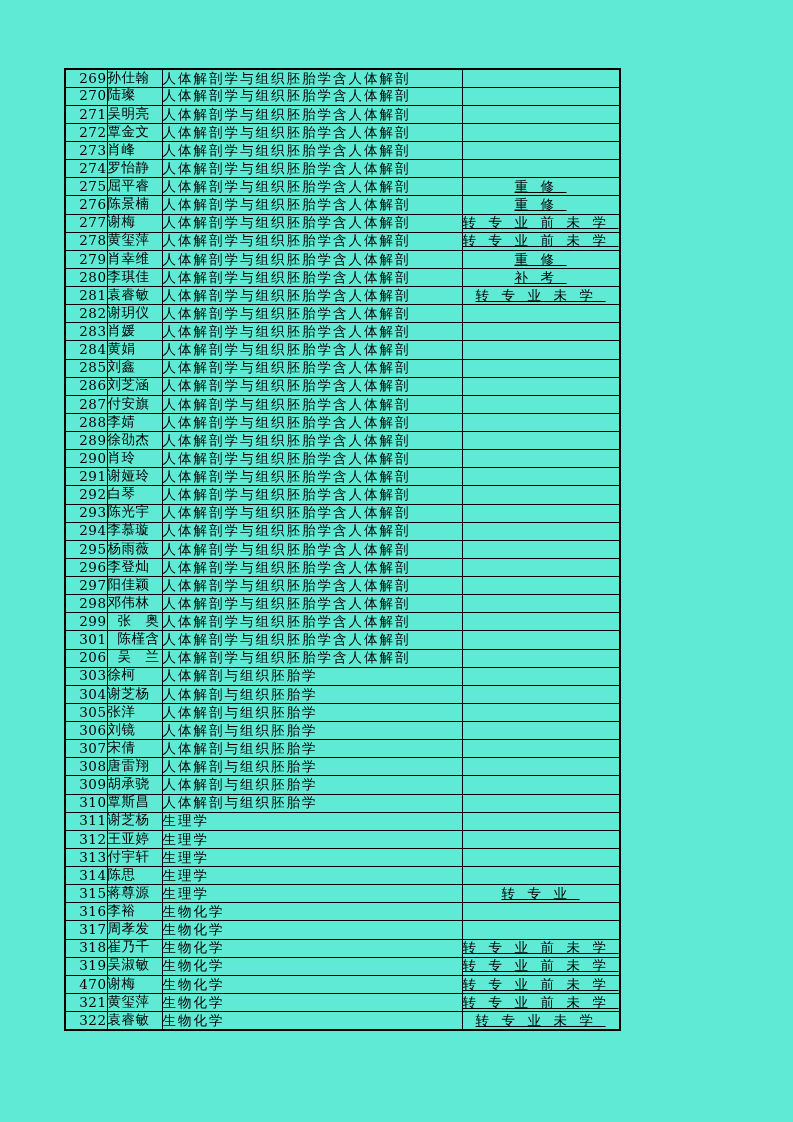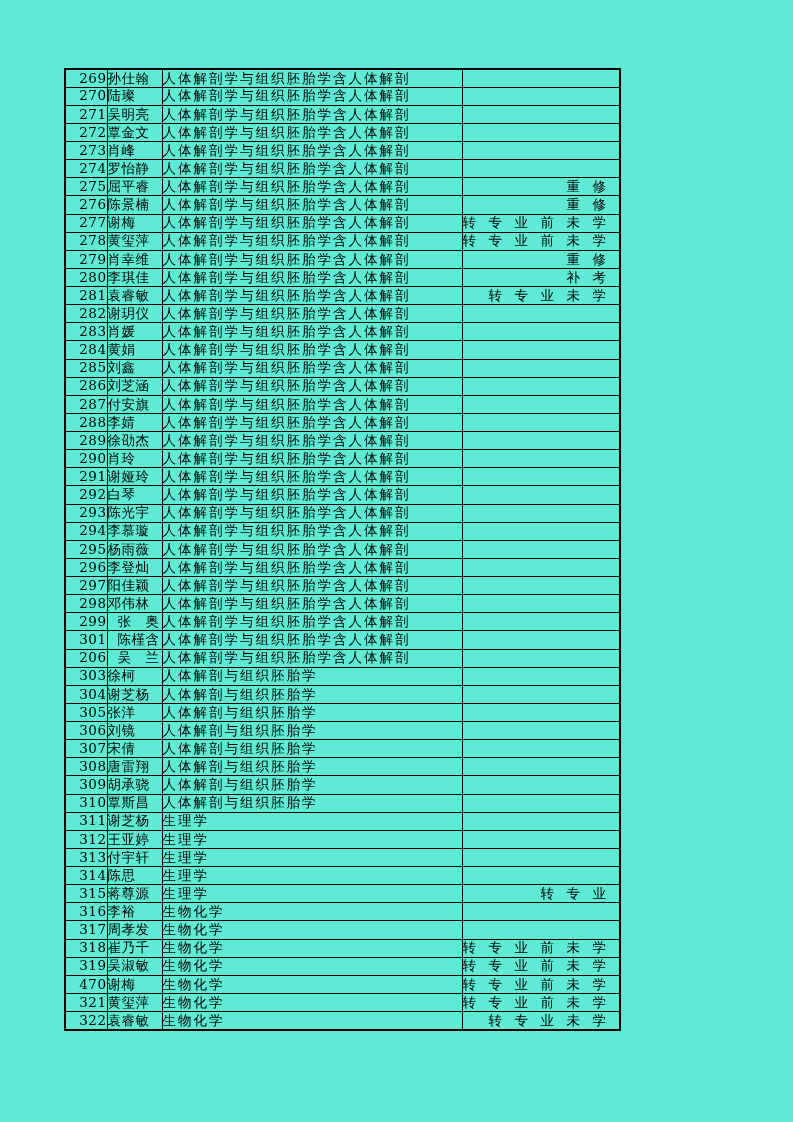--- a/index.html
+++ b/index.html
@@ -41,36 +41,38 @@
   td.td-no {
     text-align: right;
     padding-right: 6px;
     font-size: 12.5px;
     letter-spacing: 0.5px;
   }
   td.td-name {
     text-align: left;
     padding-left: 5px;
     letter-spacing: 0.5px;
+    font-family: Liberation Mono, monospace;
   }
   td.td-name.align-right {
     text-align: right;
     padding-right: 2px;
     padding-left: 0;
     margin-left: 31px;
   }
   td.td-course {
     text-align: left;
     padding-left: 3px;
     letter-spacing: 2px;
   }
   td.td-note {
-    text-align: right;
+    text-align: center;
     padding-left: 3px;
     letter-spacing: 12.5px;
+    text-decoration: underline;
   }
 </style>
 </head>
 <body>
 
 <div class="page">
   <table class="grid">
     <colgroup>
       <col class="c-no">
       <col class="c-name">

